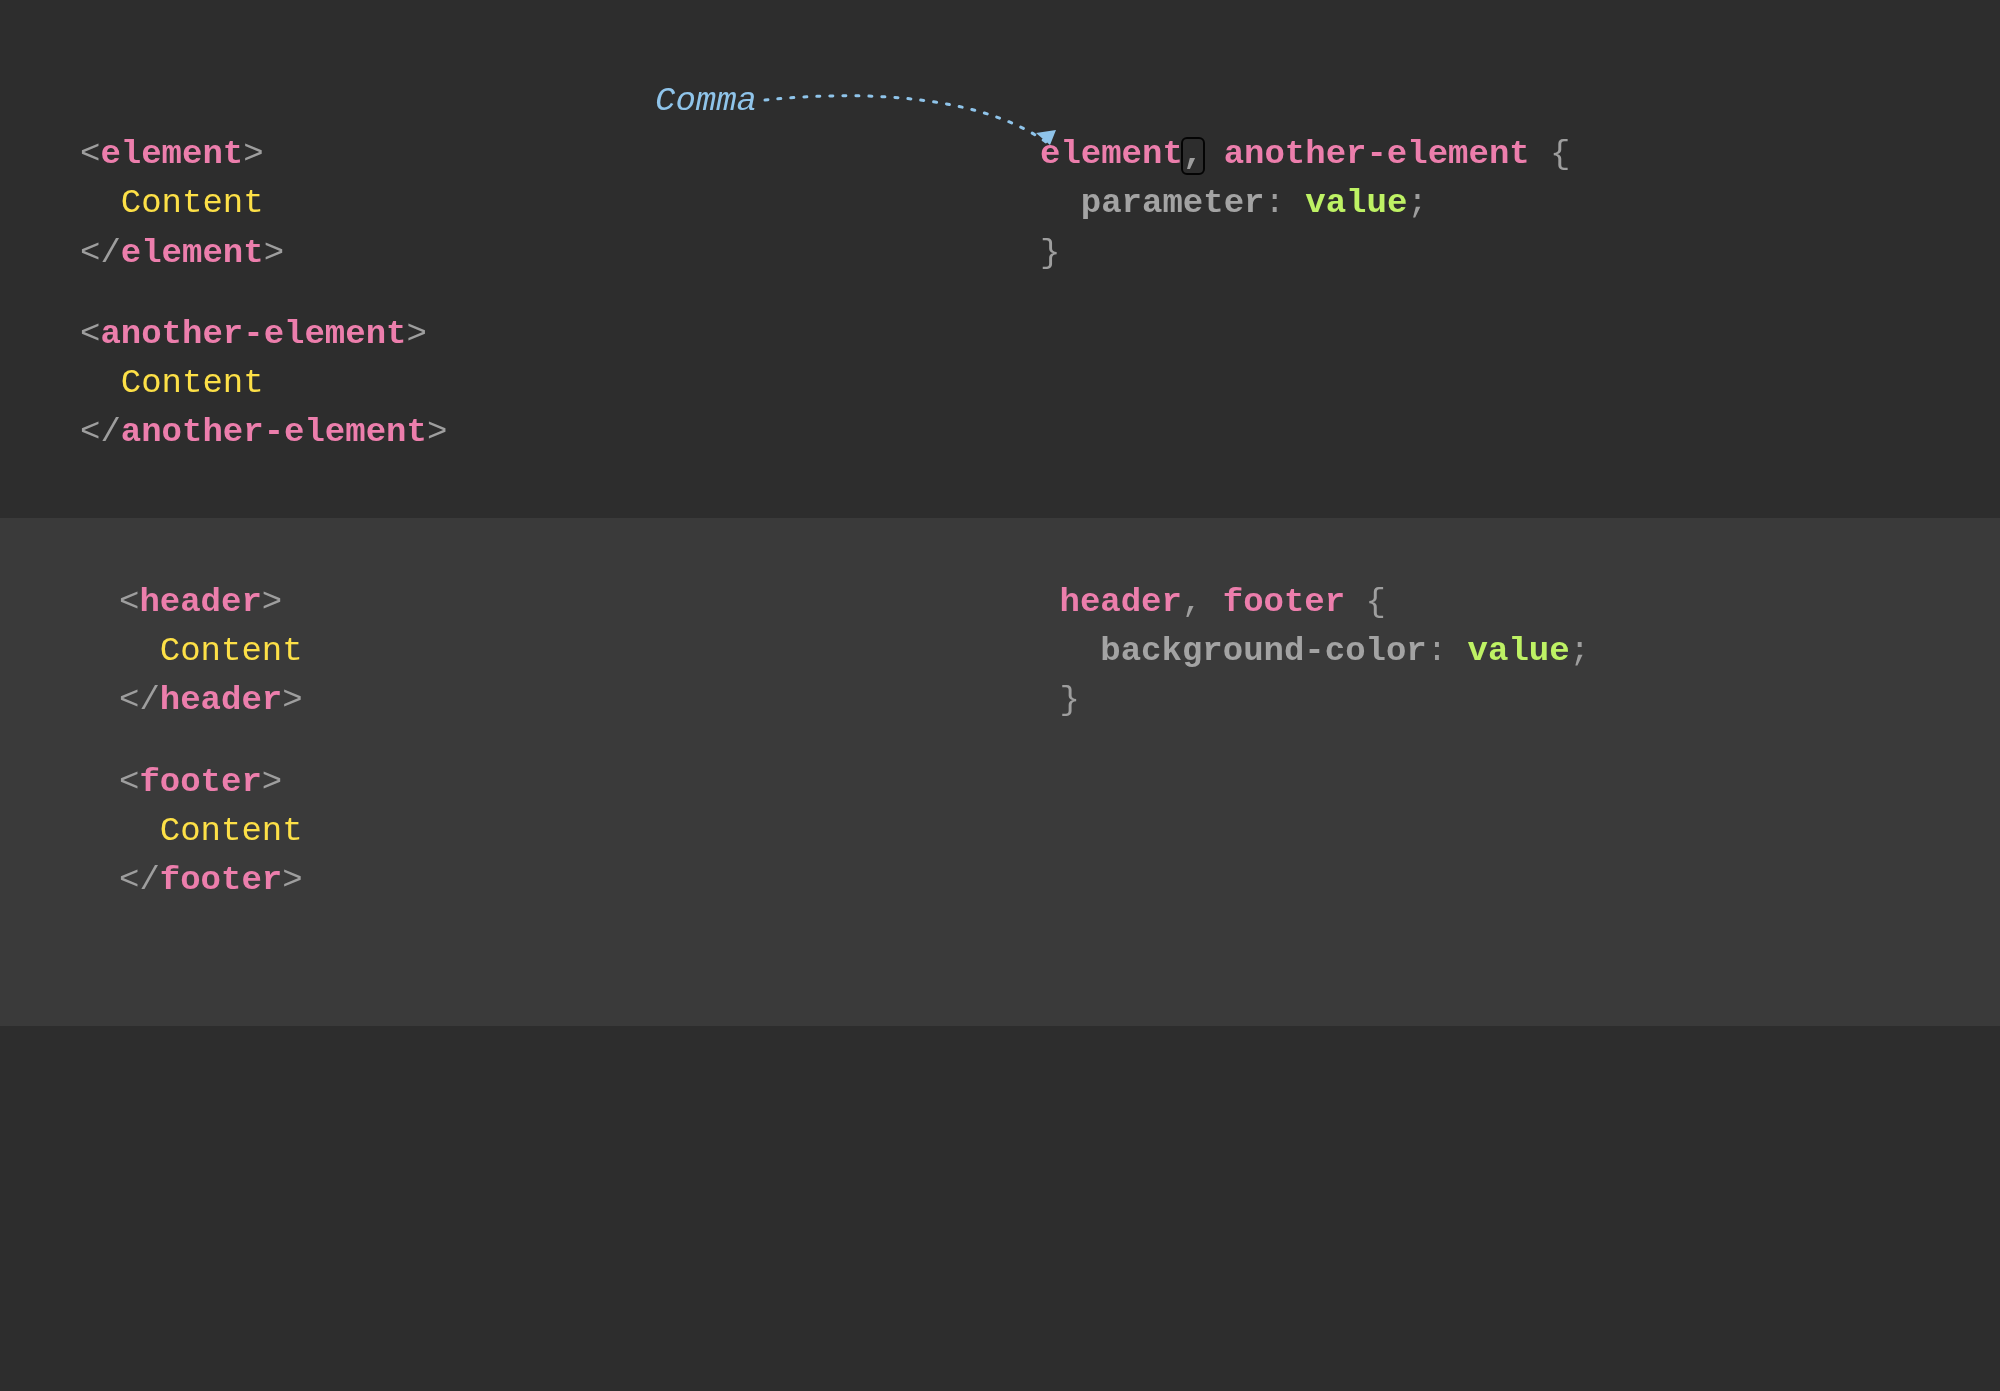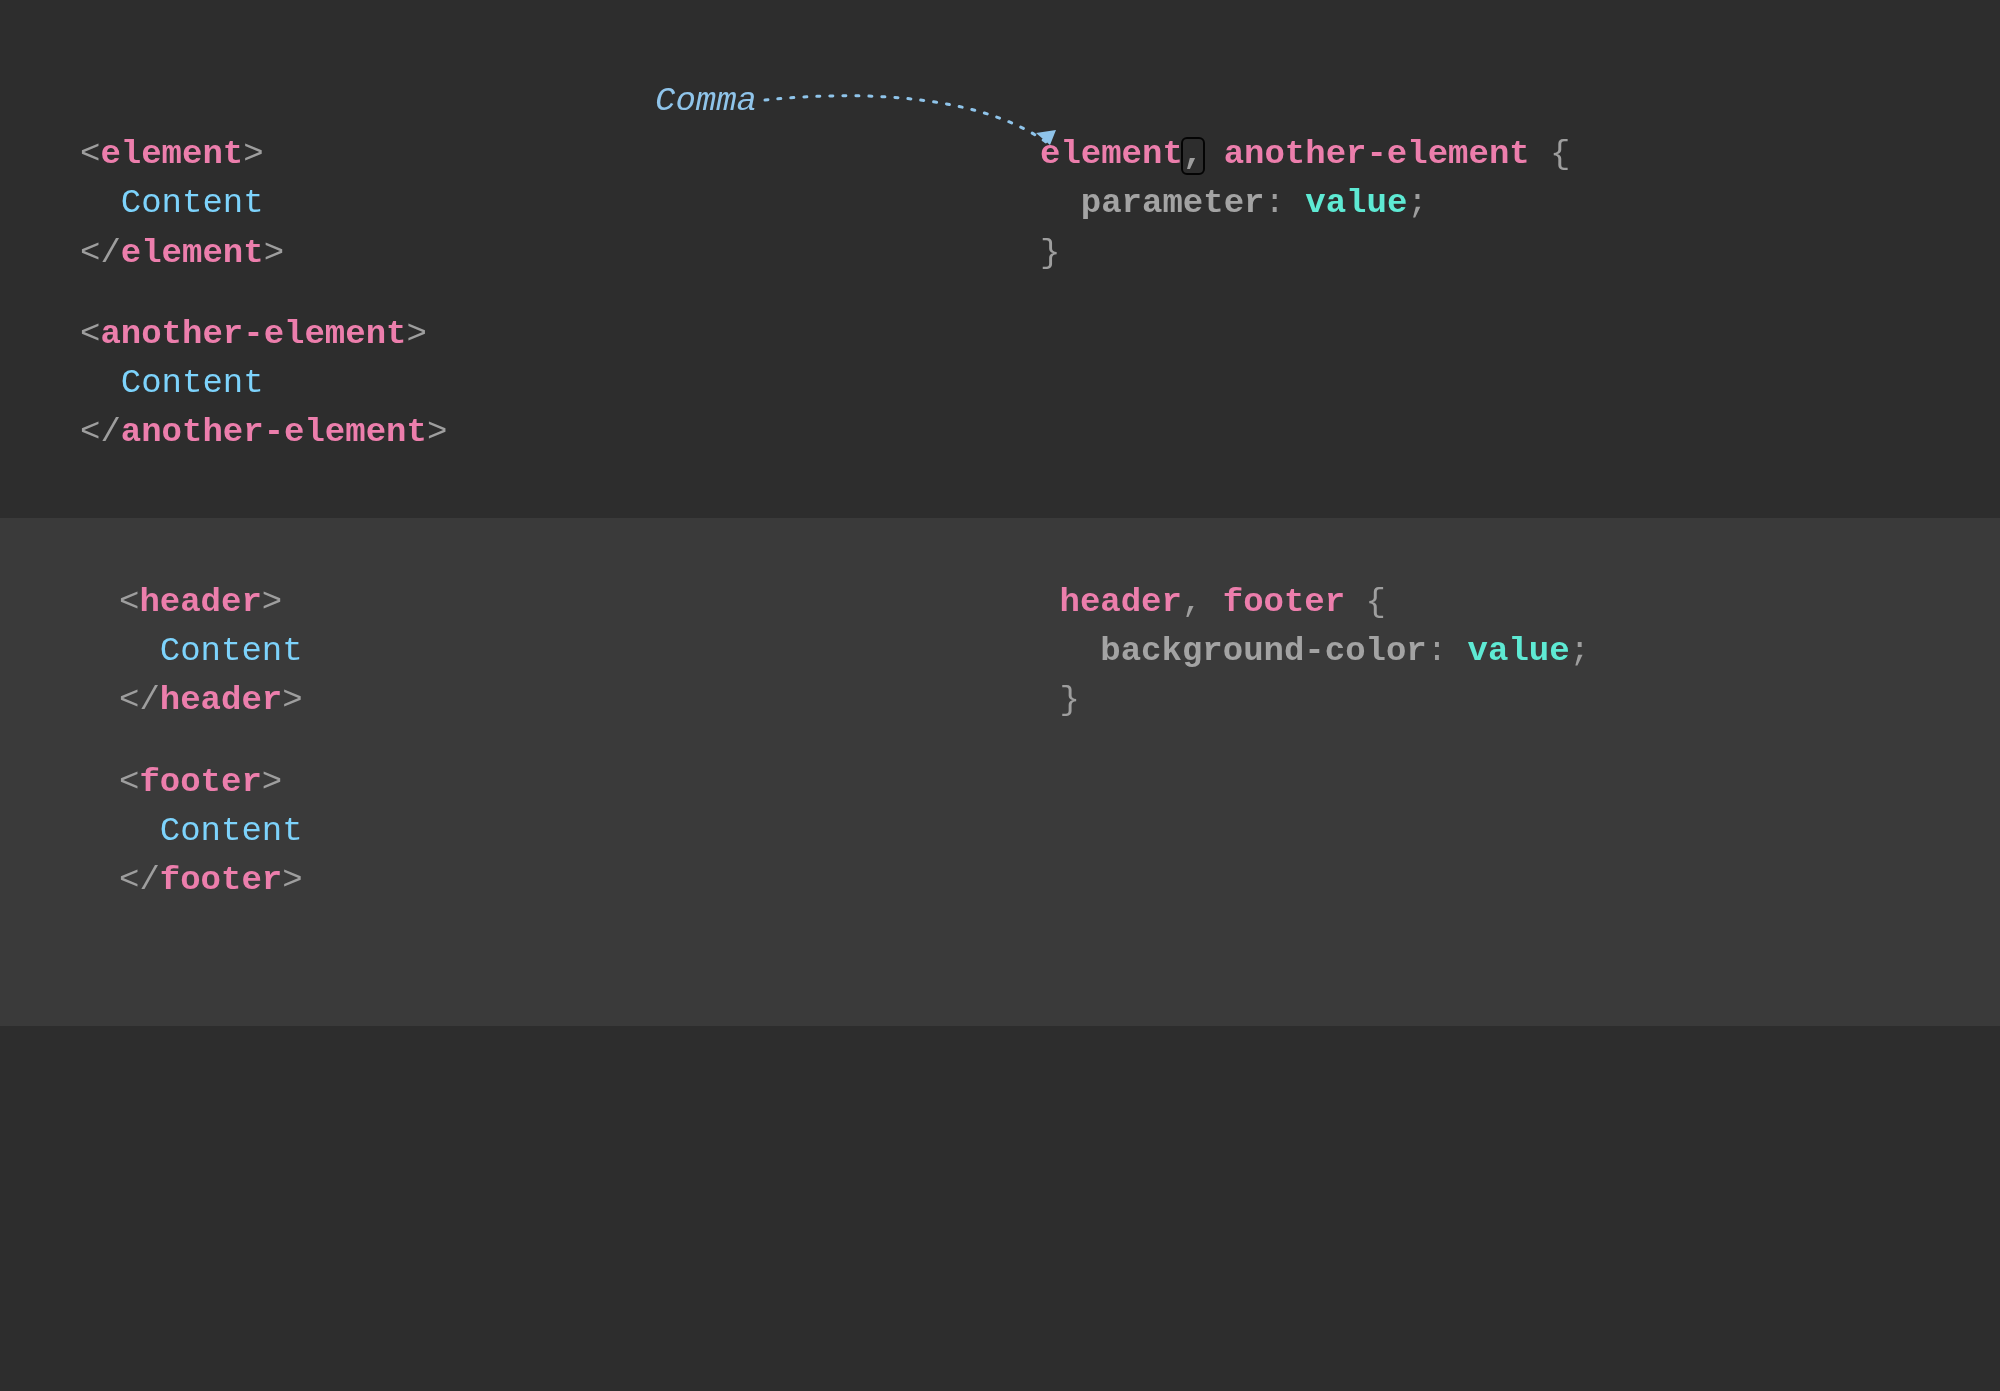--- a/index.html
+++ b/index.html
@@ -44,23 +44,23 @@
     margin: 0;
     font-family: inherit;
     white-space: pre;
   }
   pre + pre { margin-top: 32px; }
 
   
   .punct   { color: #9e9e9e; }
   .tag     { color: #ec7eac; font-weight: 700; }
   .sel     { color: #ec7eac; font-weight: 700; }
-  .txt     { color: #7dd3fc; }
+  .txt     { color: #fde047; }
   .prop    { color: #a3a3a3; font-weight: 700; }
-  .val     { color: #5eead4; font-weight: 700; }
+  .val     { color: #bef264; font-weight: 700; }
   .label   { color: #8fc4ea; }
 
   .hl-comma {
     position: relative;
     color: #9e9e9e;
     font-weight: 700;
   }
   .hl-comma::before {
     content: "";
     position: absolute;

